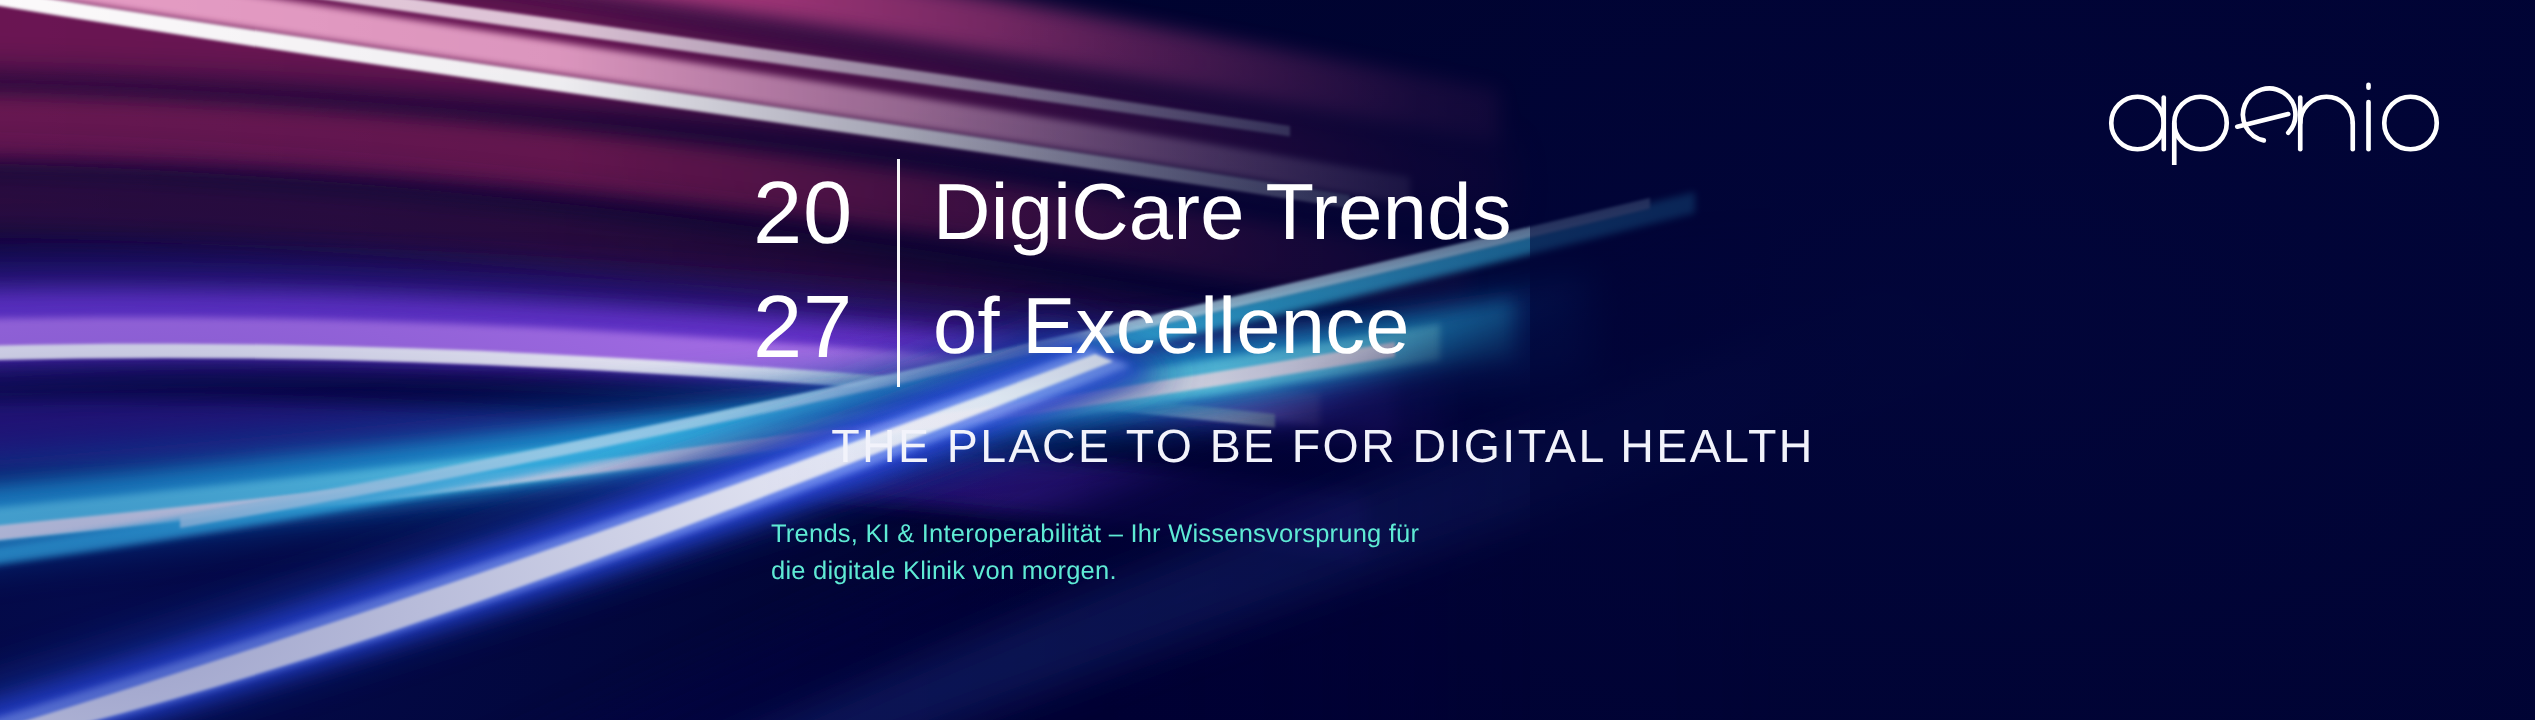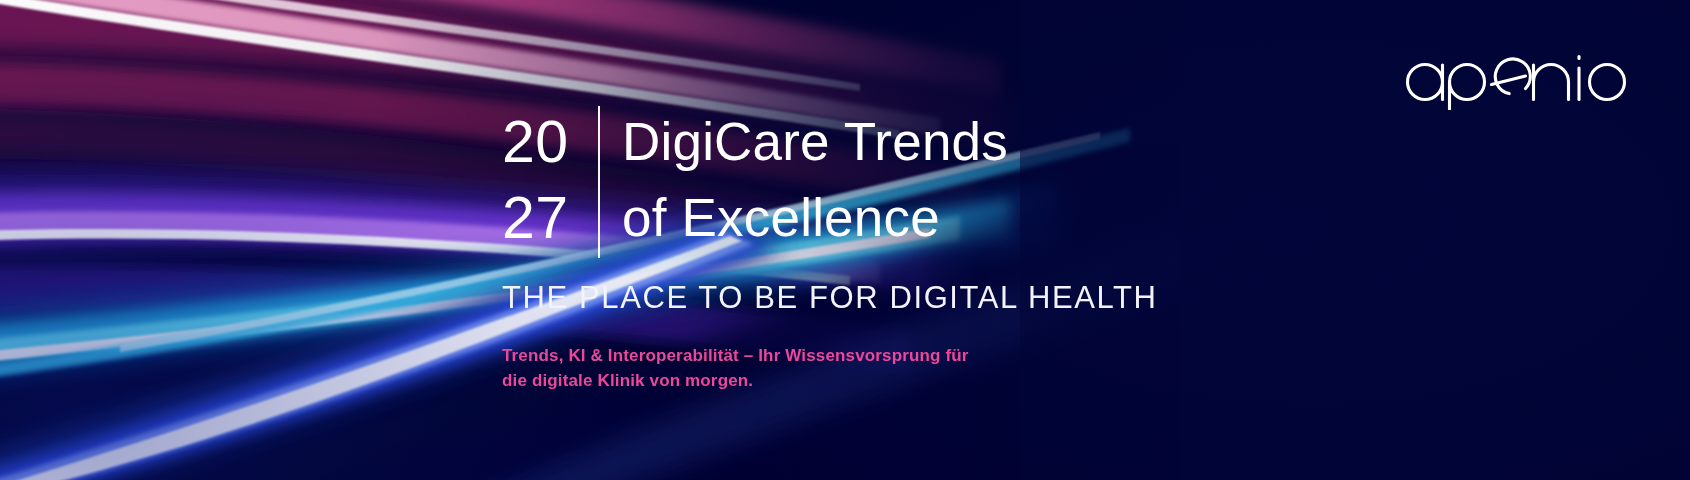--- a/index.html
+++ b/index.html
@@ -76,30 +76,32 @@
   }
 
   .tagline {
     margin-top:21px;
     color:#f2f3fb;
     font-size:31px;
     line-height:38px;
     font-weight:300;
     letter-spacing:1.6px;
     white-space:nowrap;
+    text-align:center;
   }
 
   .blurb {
     margin-top:26px;
-    color:#ec4899;
+    color:#5eead4;
     font-size:17px;
     line-height:25px;
-    font-weight:bold;
+    font-weight:normal;
     letter-spacing:0.15px;
     white-space:pre-line;
+    margin-left:12px;
   }
 
   
   .logo {
     position:absolute;
     right:62px;
     top:38px;
     width:226px;
     height:72px;
   }

